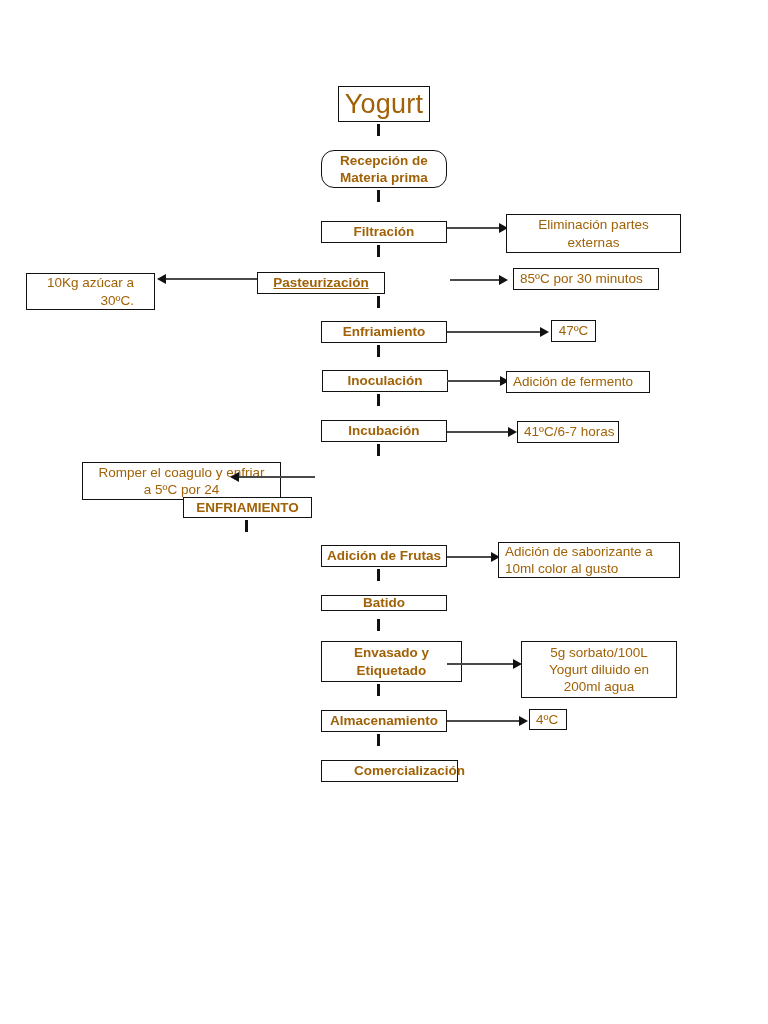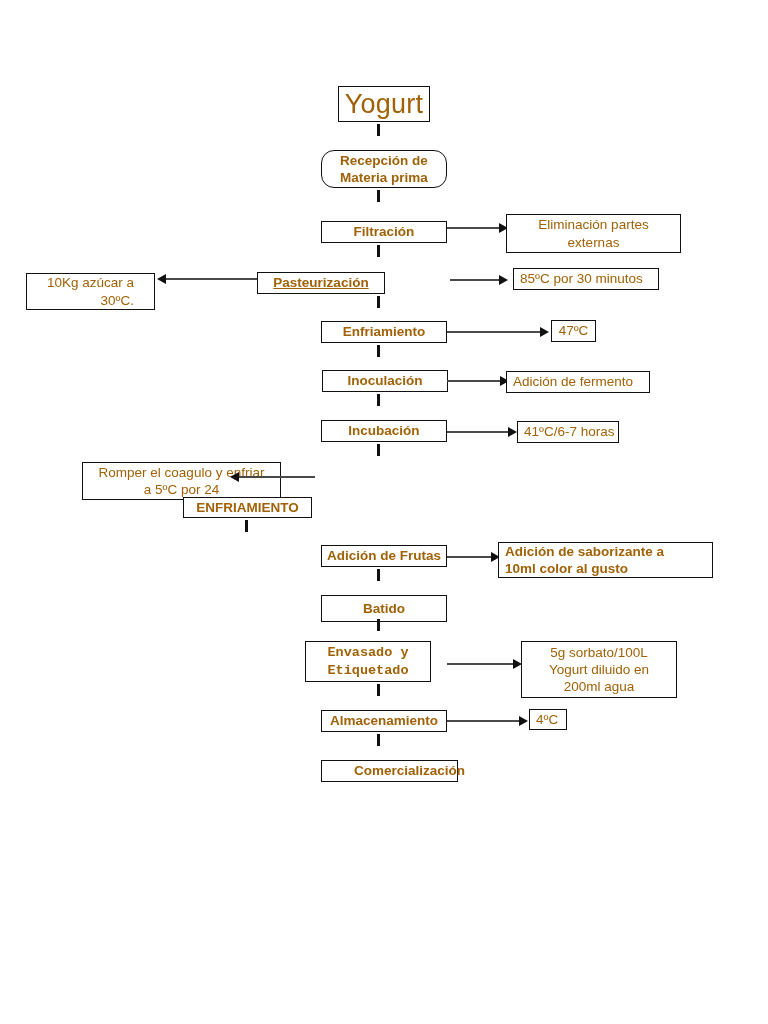--- a/index.html
+++ b/index.html
@@ -126,27 +126,27 @@
 a 5ºC por 24</div>
   <div class="conn" style="left:238px; top:476px; width:77px;"></div>
   <div class="arrow-l" style="left:230px; top:472px;"></div>
   <div class="node main-node" style="left:183px; top:497px; width:129px; height:21px;">ENFRIAMIENTO</div>
   <div class="stub" style="left:245px; top:520px; height:12px;"></div>
 
   <div class="node main-node" style="left:321px; top:545px; width:126px; height:22px;">Adición de Frutas</div>
   <div class="stub" style="left:377px; top:569px; height:12px;"></div>
   <div class="conn" style="left:447px; top:556px; width:45px;"></div>
   <div class="arrow-r" style="left:491px; top:552px;"></div>
-  <div class="node side-node left-text" style="left:498px; top:542px; width:215px; height:36px;font-weight:bold;">Adición de saborizante a
+  <div class="node side-node left-text" style="left:498px; top:542px; width:182px; height:36px;">Adición de saborizante a
 10ml color al gusto</div>
 
-  <div class="node main-node" style="left:321px; top:595px; width:126px; height:27px;">Batido</div>
+  <div class="node main-node" style="left:321px; top:595px; width:126px; height:16px;">Batido</div>
   <div class="stub" style="left:377px; top:619px; height:12px;"></div>
 
-  <div class="node main-node" style="left:305px; top:641px; width:126px; height:41px;font-family:Liberation Mono, monospace;">Envasado y
+  <div class="node main-node" style="left:321px; top:641px; width:141px; height:41px;">Envasado y
 Etiquetado</div>
   <div class="stub" style="left:377px; top:684px; height:12px;"></div>
   <div class="conn" style="left:447px; top:663px; width:67px;"></div>
   <div class="arrow-r" style="left:513px; top:659px;"></div>
   <div class="node side-node" style="left:521px; top:641px; width:156px; height:57px;">5g sorbato/100L
 Yogurt diluido en
 200ml agua</div>
 
   <div class="node main-node" style="left:321px; top:710px; width:126px; height:22px;">Almacenamiento</div>
   <div class="stub" style="left:377px; top:734px; height:12px;"></div>

